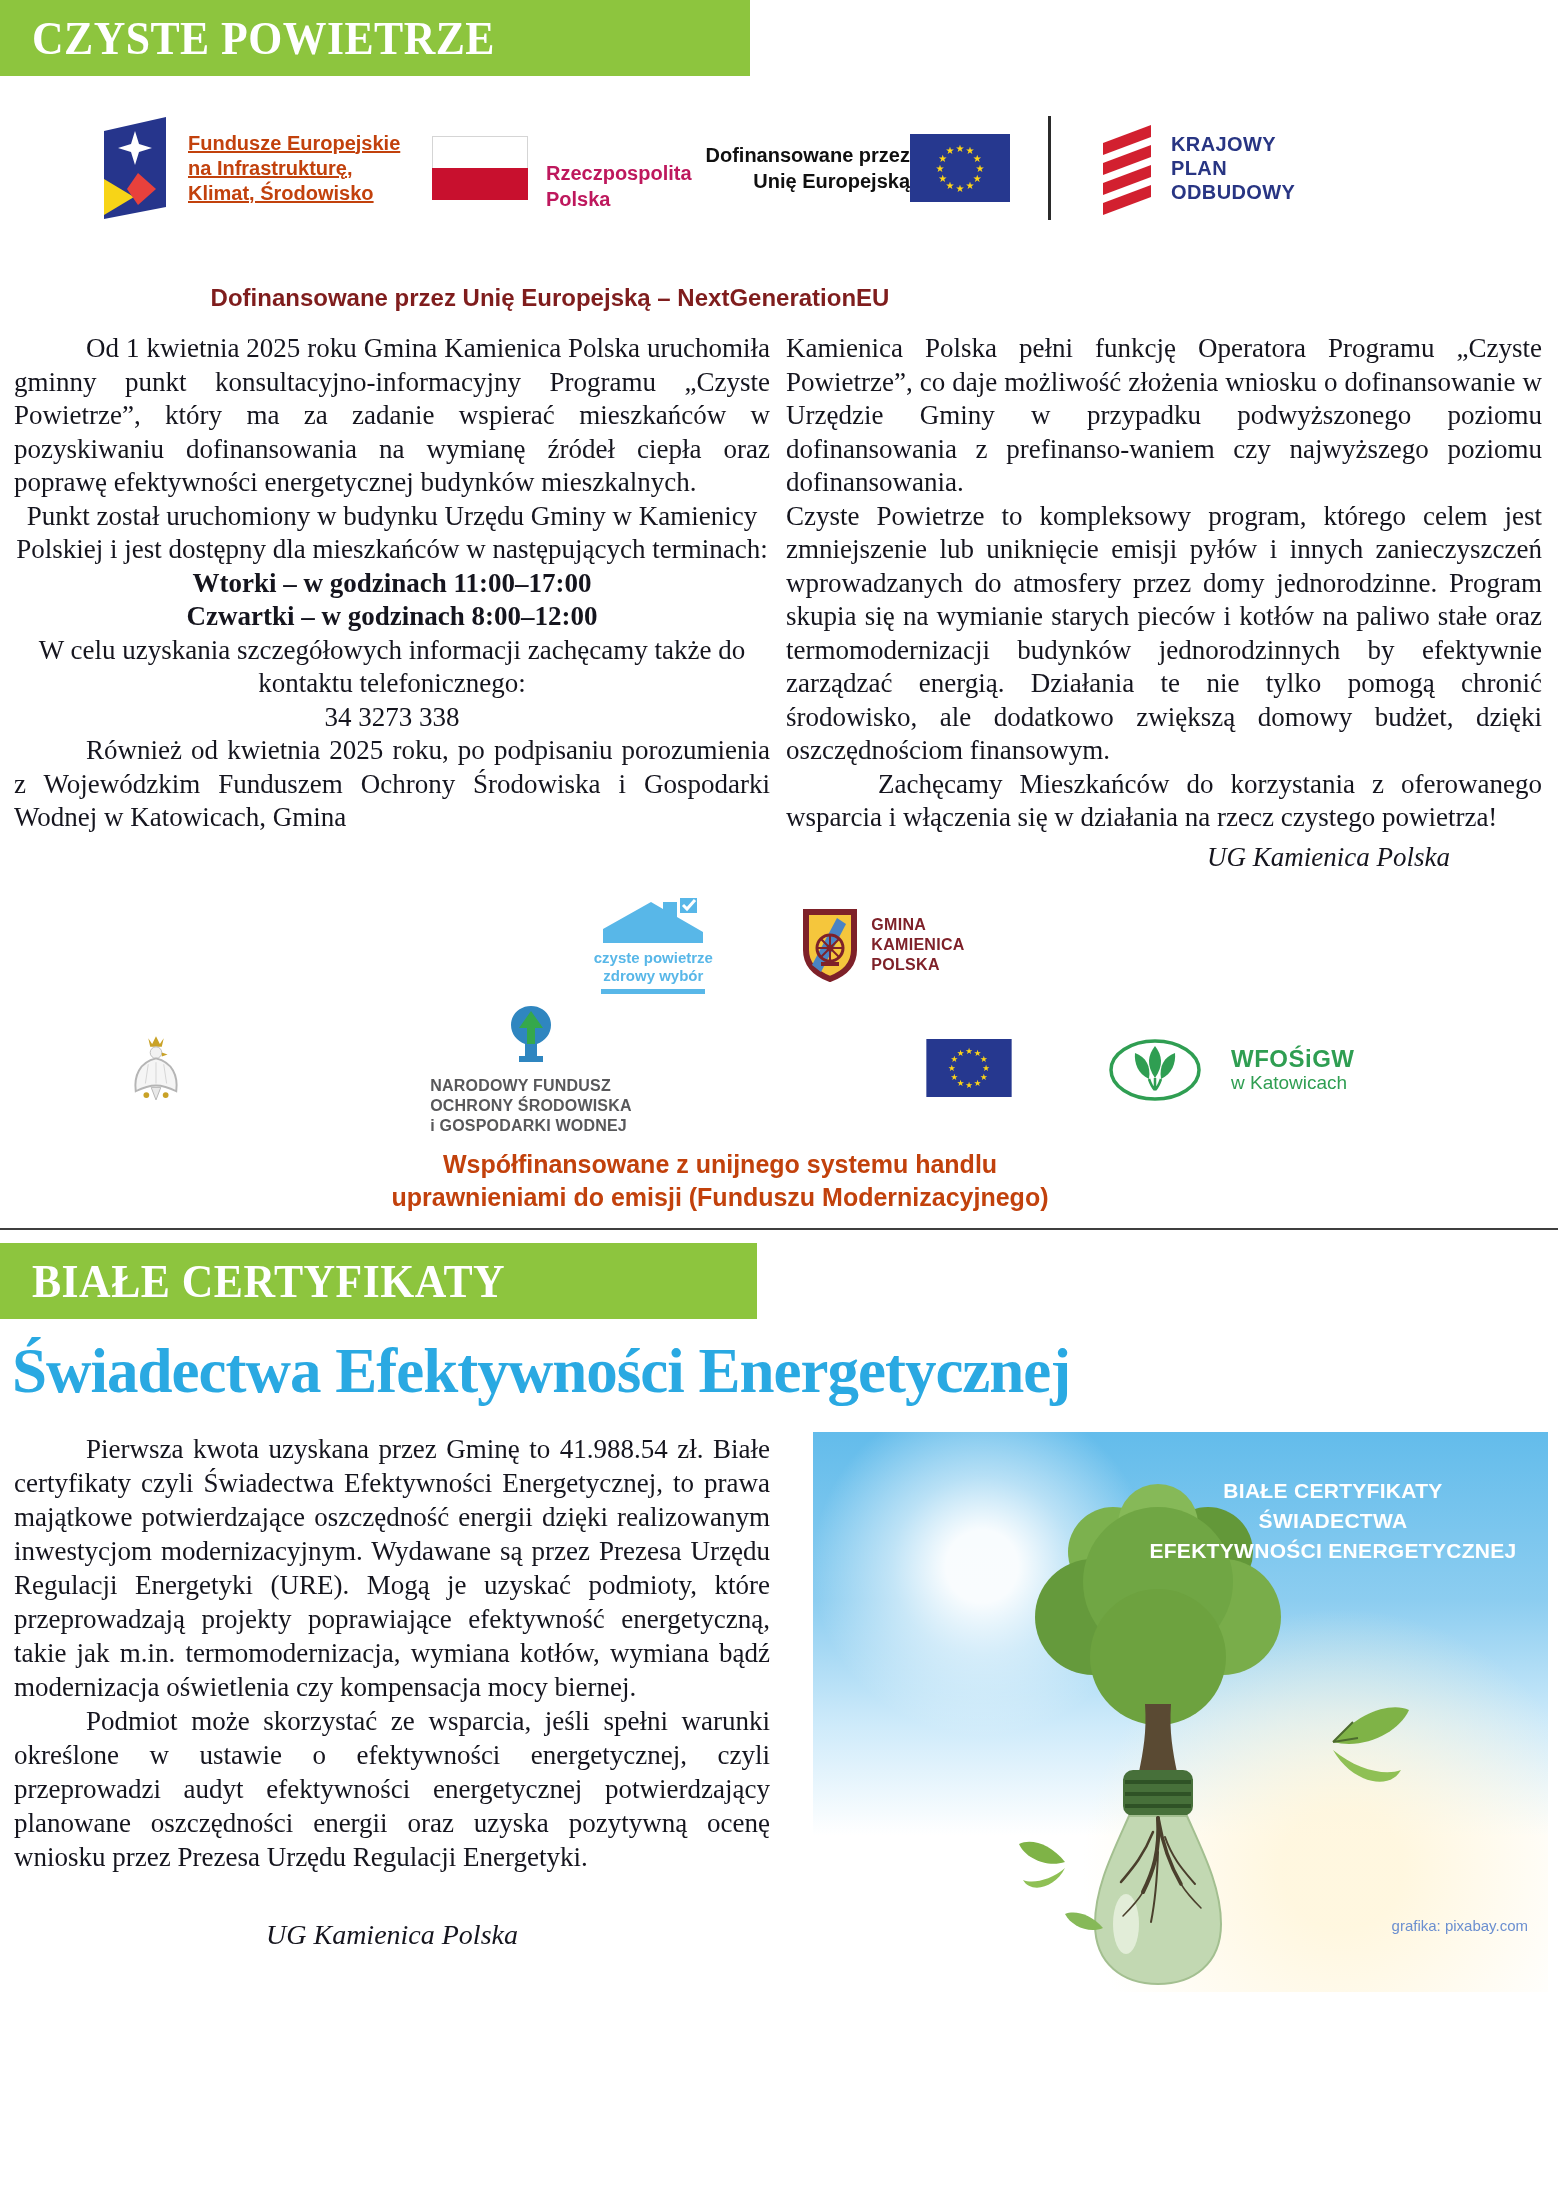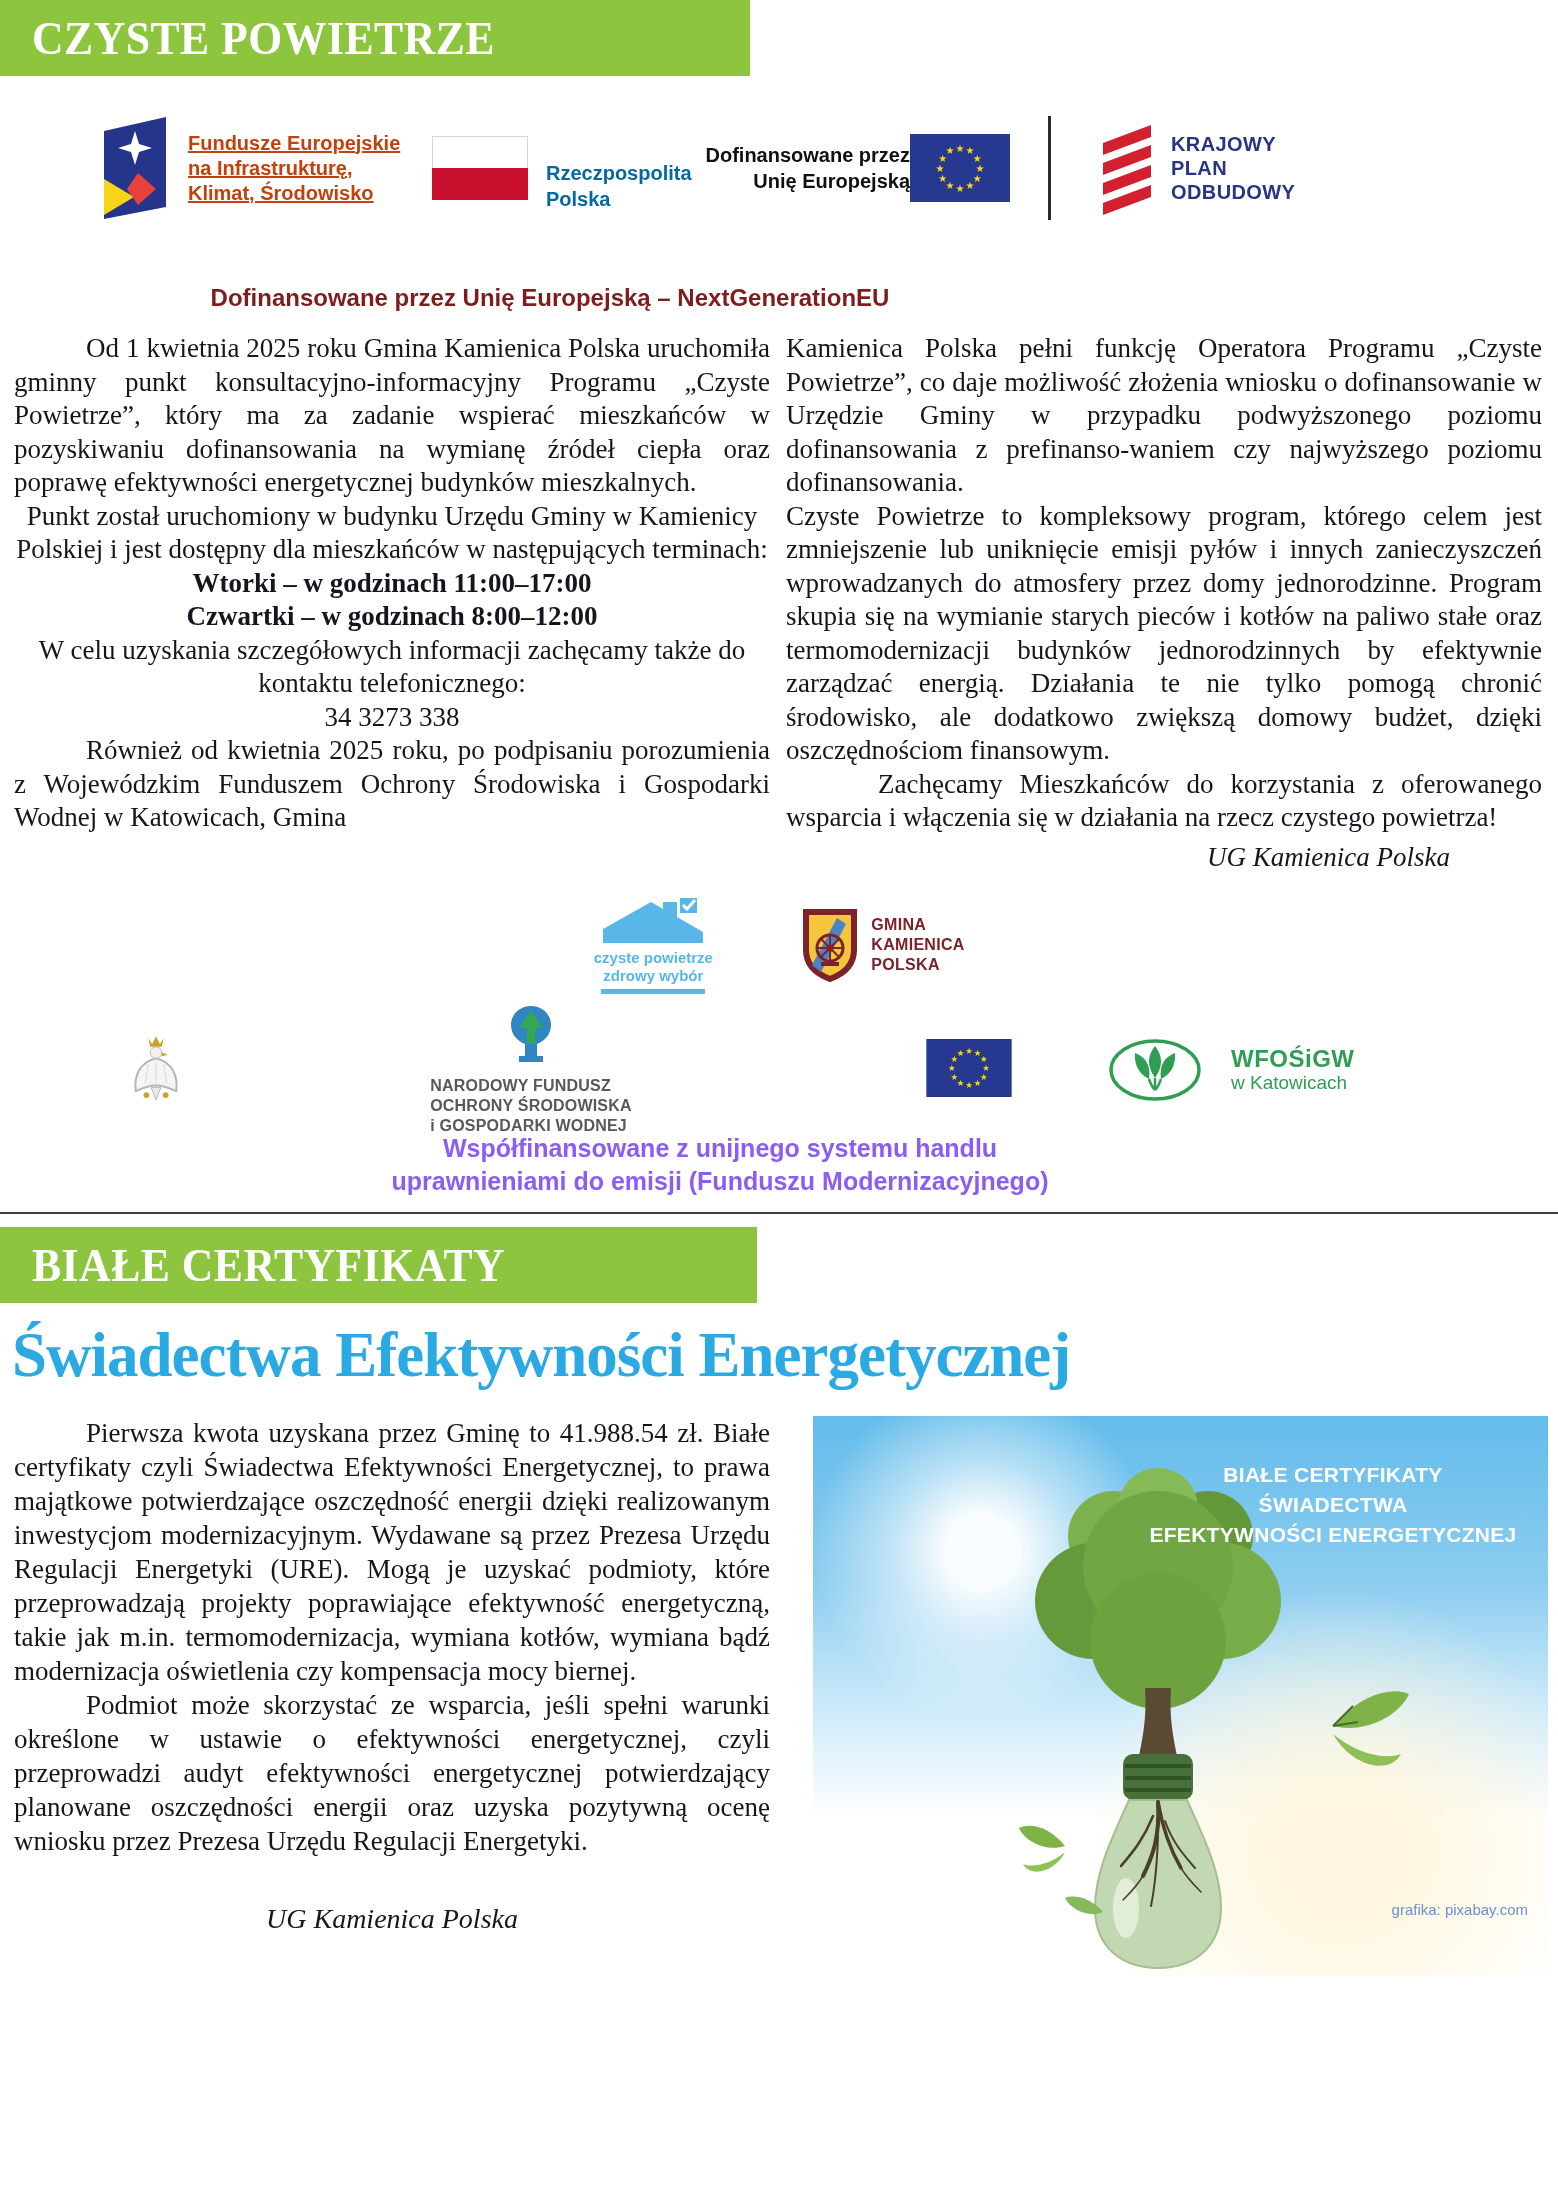--- a/index.html
+++ b/index.html
@@ -14,21 +14,21 @@
 
   
   .logo-row{display:flex;align-items:center;margin:26px 0 0 96px;height:132px;}
   .logo-item{display:flex;align-items:center;}
   .fe{gap:14px;width:322px;}
   .fe-text{font:700 20px/25px "Liberation Sans",sans-serif;color:#c2410c;text-decoration:underline;}
   .pl{gap:18px;width:272px;margin-left:14px;}
   .pl-flag{width:96px;height:64px;}
   .pl-flag .w{height:32px;background:#fff;border:1px solid #d5d5d5;border-bottom:none;box-sizing:border-box;}
   .pl-flag .r{height:32px;background:#c8102e;}
-  .rp-text{font:600 20px/26px "Liberation Sans",sans-serif;color:#0369a1;margin-top:36px;}
+  .rp-text{font:600 20px/26px "Liberation Sans",sans-serif;color:#be185d;margin-top:36px;}
   .eu-block{}
   .eu-text{font:600 20px/26px "Liberation Sans",sans-serif;color:#101010;text-align:right;width:206px;}
   .divider{width:3px;height:104px;background:#2b2b2b;margin:0 44px 0 38px;}
   .kpo{gap:12px;}
   .kpo-text{font:700 20px/24px "Liberation Sans",sans-serif;color:#283583;letter-spacing:.4px;}
 
   .subtitle{width:1100px;text-align:center;margin-top:50px;
             font:600 24px "Liberation Sans",sans-serif;color:#7f1d1d;}
 
   
@@ -54,22 +54,22 @@
   .ministry{display:flex;align-items:center;gap:12px;margin-left:128px;width:280px;}
   .min-text{font:500 21px/26px "Liberation Sans",sans-serif;color:#3c3c3c;}
   .min-bar{width:238px;height:4px;background:#e03c31;margin-top:9px;}
   .nfos{display:flex;align-items:center;gap:12px;margin-left:10px;width:226px;flex-direction:column;}
   .nfos-text{font:700 16px/20px "Liberation Sans",sans-serif;color:#58585a;letter-spacing:.2px;}
   .eu2{margin-left:282px;}
   .wfos{display:flex;align-items:center;gap:28px;margin-left:95px;}
   .wfos-l1{font:700 24px/26px "Liberation Sans",sans-serif;color:#2f9e52;letter-spacing:.5px;}
   .wfos-l2{font:400 19px/22px "Liberation Sans",sans-serif;color:#2f9e52;}
 
-  .cofinance{width:1440px;text-align:center;margin-top:10px;
-             font:700 25px/33px "Liberation Sans",sans-serif;color:#8b5cf6;}
+  .cofinance{width:1440px;text-align:center;margin-top:26px;
+             font:700 25px/33px "Liberation Sans",sans-serif;color:#c2410c;}
   .rule{border:none;border-top:2px solid #3f3f3f;margin:14px 0 0 0;width:1558px;}
 
   .banner2{margin-top:13px;width:757px;}
   .heading2{margin:16px 0 0 12px;font:700 63px "Liberation Serif",serif;color:#2aa9e2;
             letter-spacing:-1px;white-space:nowrap;}
 
   
   .cols2{display:flex;margin:24px 0 0 14px;}
   .col2-left{width:756px;font:400 27px/34px "Liberation Serif",serif;text-align:justify;}
   .col2-left p{margin:0;}

